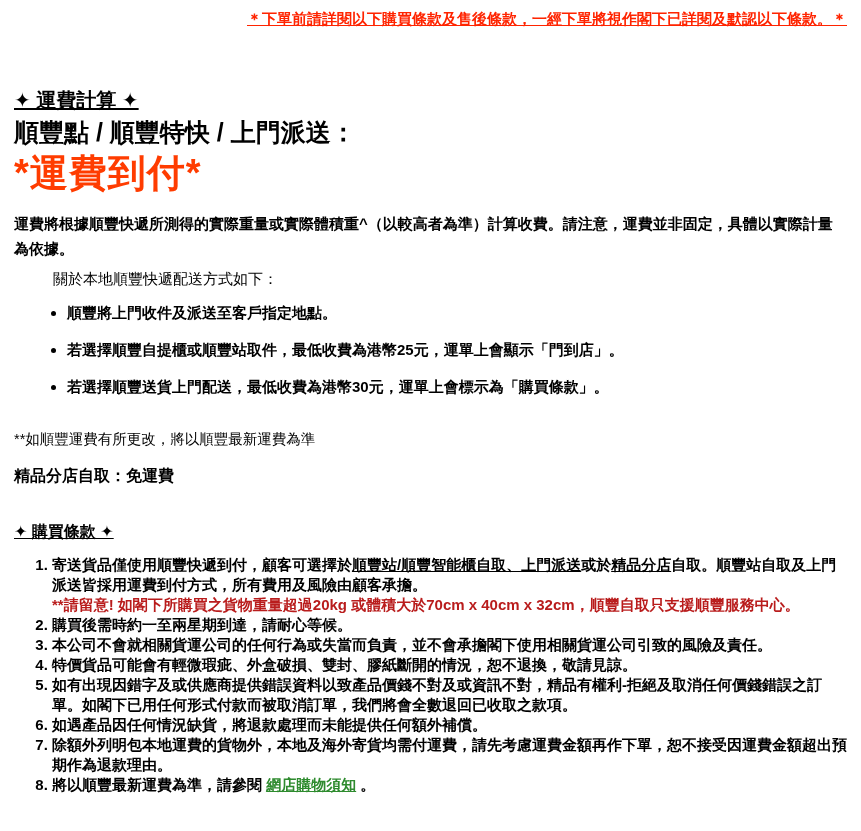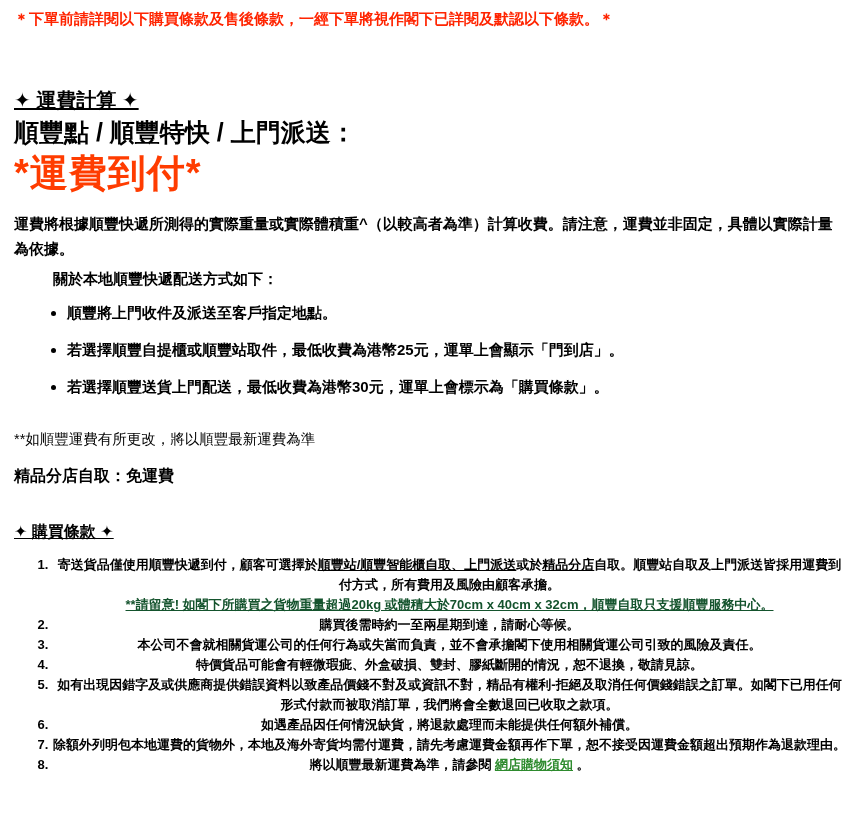--- a/index.html
+++ b/index.html
@@ -7,21 +7,23 @@
     width: 861px; height: 831px; overflow: hidden;
     font-family: "Liberation Sans", "DejaVu Sans", sans-serif;
     color: #000000;
     -webkit-font-smoothing: antialiased;
   }
   .page { padding: 8px 14px 0 14px; }
 
   .top-notice {
     color: #ff2400;
     font-size: 15px; font-weight: 700;
+    text-decoration: underline;
     line-height: 21px;
+    text-align: right;
   }
 
   .h-shipping {
     margin-top: 58px;
     font-size: 20px; font-weight: 700;
     text-decoration: underline;
     line-height: 27px;
   }
   .h-sub {
     margin-top: 2px;
@@ -35,21 +37,21 @@
     letter-spacing: 1px;
   }
   .intro {
     margin-top: 14px;
     font-size: 15px; font-weight: 700;
     line-height: 25px;
     max-width: 833px;
   }
   .methods-title {
     margin-top: 5px;
-    font-size: 15px; font-weight: 700;
+    font-size: 15px; font-weight: 400;
     line-height: 25px;
     padding-left: 39px;
   }
   ul.methods {
     margin: 12px 0 0 0;
     padding-left: 53px;
     list-style: disc;
   }
   ul.methods li {
     font-size: 15px; font-weight: 700;
@@ -70,29 +72,27 @@
     margin-top: 34px;
     font-size: 16px; font-weight: 700;
     text-decoration: underline;
     line-height: 22px;
   }
   ol.terms {
     margin: 12px 0 0 0;
     padding-left: 38px;
   }
   ol.terms li {
-    font-size: 13px; font-weight: 700;
+    font-size: 15px; font-weight: 700;
     line-height: 20px;
-    text-align: center;
   }
   .u-seg { text-decoration: underline; font-weight: 700; }
   .warning {
-    color: #14532d;
+    color: #b91c1c;
     font-weight: 700;
-    text-decoration: underline;
   }
   a.green-link {
     color: #2e8b2e;
     text-decoration: underline;
     font-weight: 700;
     cursor: pointer;
   }
 </style>
 </head>
 <body>

